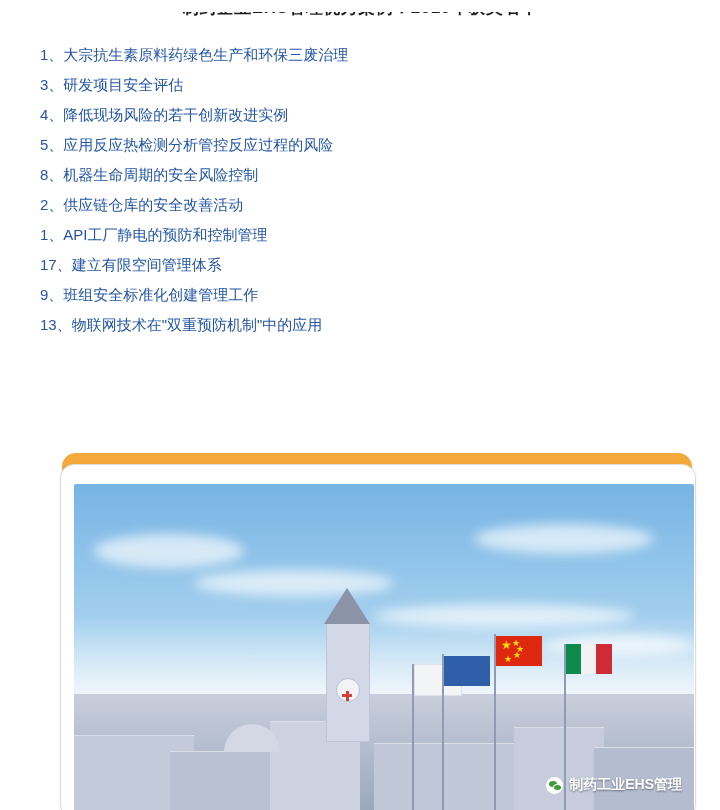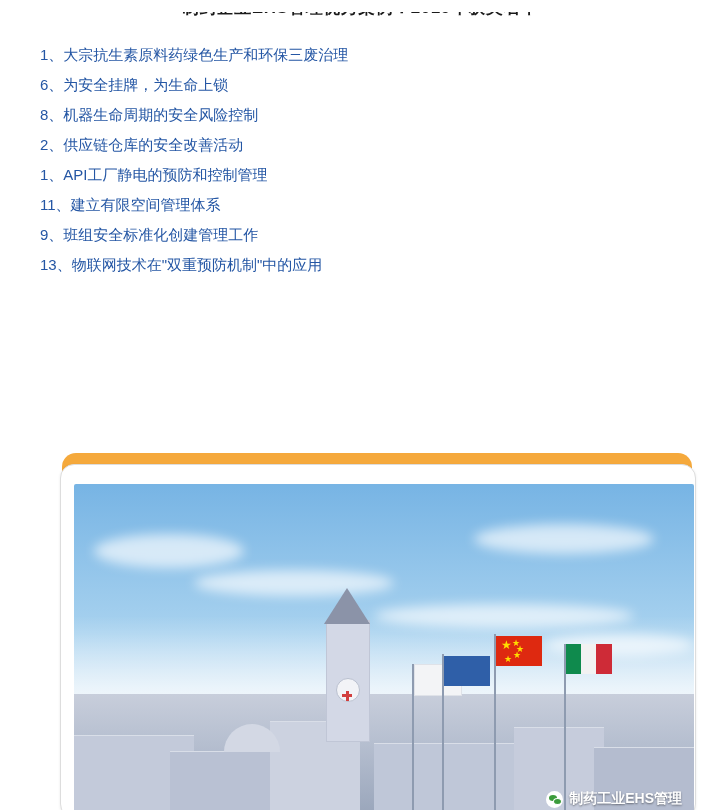--- a/index.html
+++ b/index.html
@@ -213,21 +213,21 @@
   .f-blue { background: #2f5fa8; }
   .star {
     position: absolute;
     color: #ffde00;
     font-size: 9px;
     line-height: 9px;
   }
   .watermark {
     position: absolute;
     right: 12px;
-    bottom: 6px;
+    bottom: 20px;
     display: flex;
     align-items: center;
     gap: 6px;
     color: #ffffff;
     font-size: 14px;
     font-weight: bold;
     text-shadow: 0 1px 2px rgba(0,0,0,0.45);
     justify-content: center;
   }
   .wechat-badge {
@@ -263,25 +263,27 @@
 </head>
 <body>
 
 <div class="page">
 
   <div class="doc-title">制药企业EHS管理优秀案例：2019年获奖名单</div>
   <div class="title-mask"></div>
 
   <ul class="link-list">
     <li><a>1、大宗抗生素原料药绿色生产和环保三废治理</a></li>
-    <li><a>6、为安全挂牌，为生命上锁</a></li>
+    <li><a>3、研发项目安全评估</a></li>
+    <li><a>4、降低现场风险的若干创新改进实例</a></li>
+    <li><a>5、应用反应热检测分析管控反应过程的风险</a></li>
     <li><a>8、机器生命周期的安全风险控制</a></li>
     <li><a>2、供应链仓库的安全改善活动</a></li>
     <li><a>1、API工厂静电的预防和控制管理</a></li>
-    <li><a>11、建立有限空间管理体系</a></li>
+    <li><a>17、建立有限空间管理体系</a></li>
     <li><a>9、班组安全标准化创建管理工作</a></li>
     <li><a>13、物联网技术在"双重预防机制"中的应用</a></li>
   </ul>
 
   <div class="card-wrap">
     <div class="card-shadow"></div>
     <div class="card"></div>
 
     <div class="photo">
       <div class="sky-haze"></div>

